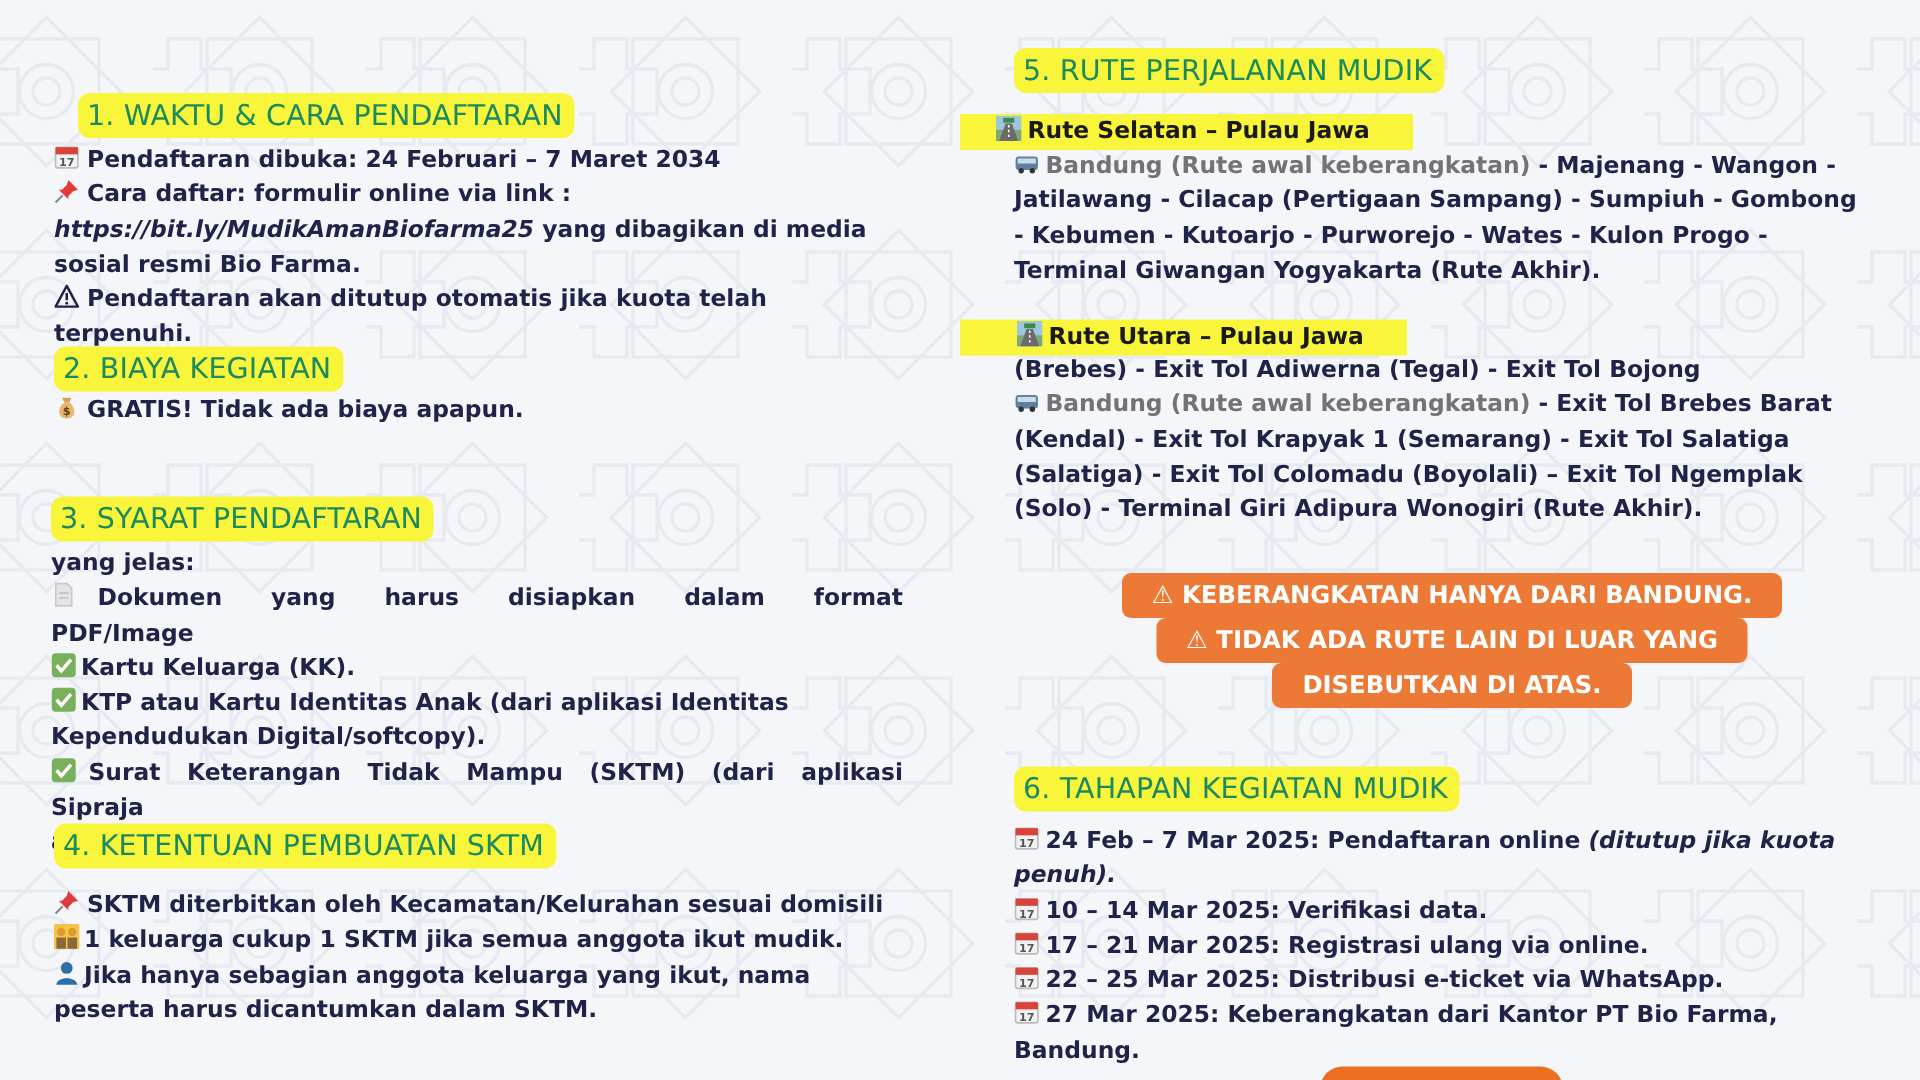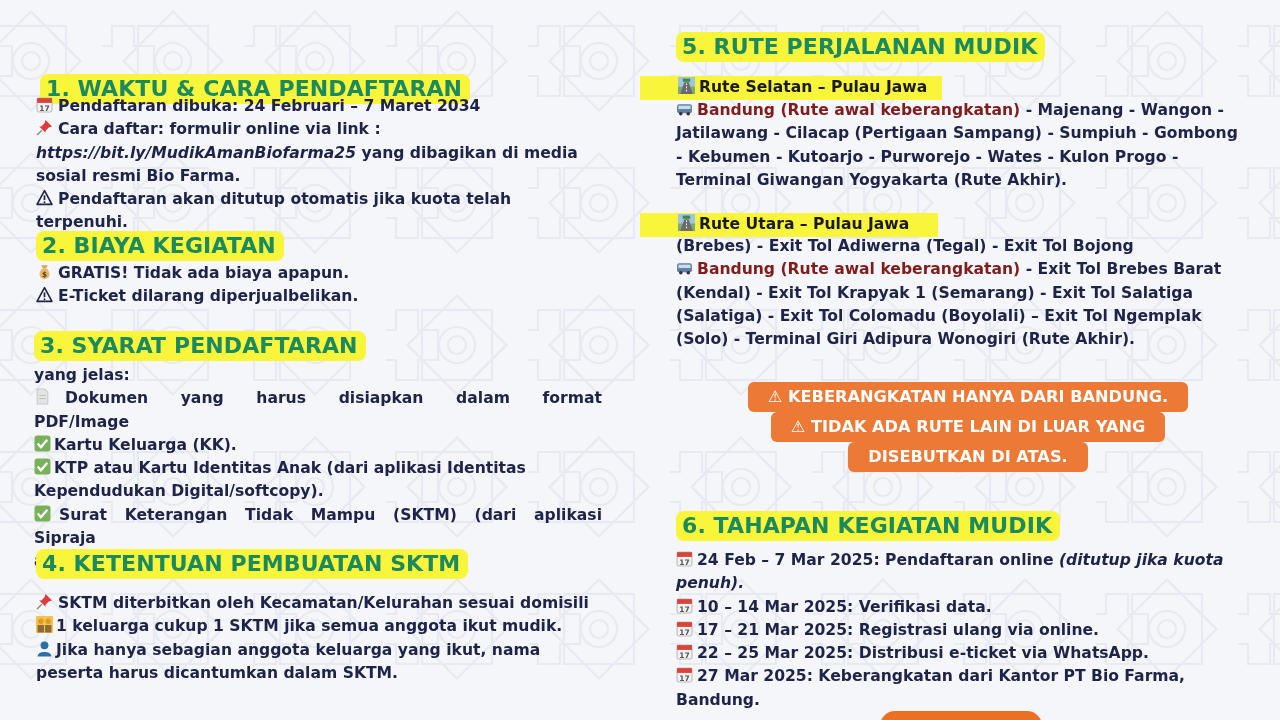--- a/index.html
+++ b/index.html
@@ -17,22 +17,22 @@
     position: absolute; top: 0; z-index: 1;
   }
   .col-left { left: 36px; width: 570px; }
   .col-right { left: 676px; width: 570px; }
 
   .section-heading {
     position: absolute;
     display: inline-block;
     background: #f8f53a;
     color: #1b8a5f;
-    font-weight: bold;
-    font-size: 22px;
+    font-weight: normal;
+    font-size: 19px;
     letter-spacing: 0.1px;
     padding: 4px 8px 4px 6px;
     border-radius: 8px;
     white-space: nowrap;
     line-height: 22px;
   }
   .body-text {
     position: absolute;
     font-size: 15.6px;
     line-height: 23.3px;
@@ -48,21 +48,21 @@
   .route-title {
     position: absolute;
     background: #f8f53a;
     color: #1a1a1a;
     font-size: 15.6px;
     font-weight: 600;
     line-height: 22px;
     height: 24px;
     white-space: nowrap;
   }
-  .orange { color: #7f1d1d; }
+  .orange { color: #737373; }
   .warning-box {
     position: absolute;
     left: 732px; top: 382px; width: 472px;
     text-align: center;
   }
   .warning-box .wline {
     display: inline-block;
     background: #ec7a36;
     color: #ffffff;
     font-weight: bold;
@@ -93,21 +93,21 @@
         <path d="M-10 56 h20 v-20 h22 v20 h20 v30 h-20 v20 h-22 v-20 h-20 z" transform="translate(0 0)"></path>
       </g>
     </pattern>
   </defs>
   <rect width="1280" height="720" fill="#f4f6fa"></rect>
   <rect width="1280" height="720" fill="url(#geo)" opacity="0.75"></rect>
 </svg>
 
 <div class="col col-left">
 
-  <div class="section-heading" style="left:4px; top:62px;margin-top:12px;">1. WAKTU &amp; CARA PENDAFTARAN</div>
+  <div class="section-heading" style="left:16px; top:62px;">1. WAKTU &amp; CARA PENDAFTARAN</div>
   <div class="body-text" style="left:0; top:95px; width:572px;">
     <span class="line">
       <svg class="icon" viewBox="0 0 16 16">
           <rect x="1" y="2" width="14" height="13" rx="1.5" fill="#f2f2f2" stroke="#bbb"></rect>
           <rect x="1" y="2" width="14" height="4.5" fill="#d9443a"></rect>
           <text x="8" y="14" font-size="7" text-anchor="middle" fill="#555" font-family="DejaVu Sans, sans-serif">17</text>
         </svg><span>Pendaftaran dibuka: 24 Februari – 7 Maret 2034</span>
     </span>
     <span class="line">
       <svg class="icon" viewBox="0 0 16 16">
@@ -129,27 +129,20 @@
   </div>
 
   <div class="section-heading" style="left:0; top:231px;">2. BIAYA KEGIATAN</div>
   <div class="body-text" style="left:0; top:262px; width:572px;">
     <span class="line">
       <svg class="icon" viewBox="0 0 16 16">
           <path d="M5 2 H11 L9.5 5 H6.5 Z" fill="#d9a45a"></path>
           <path d="M6.5 5 C2 8 2 15 8 15 C14 15 14 8 9.5 5 Z" fill="#e8b86a"></path>
           <text x="8" y="13" font-size="7" text-anchor="middle" fill="#5a3d10" font-family="DejaVu Sans, sans-serif">$</text>
         </svg><span>GRATIS! Tidak ada biaya apapun.</span>
-    </span>
-    <span class="line">
-      <svg class="icon" viewBox="0 0 16 16">
-          <path d="M8 1.5 L15 14.5 H1 Z" fill="none" stroke="#1e2347" stroke-width="1.5" stroke-linejoin="round"></path>
-          <line x1="8" y1="6" x2="8" y2="10.5" stroke="#1e2347" stroke-width="1.6"></line>
-          <circle cx="8" cy="12.4" r="0.9" fill="#1e2347"></circle>
-        </svg><span>E-Ticket dilarang diperjualbelikan.</span>
     </span>
   </div>
 
   <div class="section-heading" style="left:-2px; top:331px;">3. SYARAT PENDAFTARAN</div>
   <div class="body-text" style="left:-2px; top:364px; width:568px;">
     <span class="line">yang jelas:</span>
     <span class="line justify">
       <svg class="icon" style="margin-right:14px" viewBox="0 0 16 16">
           <path d="M3 1 H10 L13 4 V15 H3 Z" fill="#e4e4e4" stroke="#c8c8c8"></path>
           <line x1="5" y1="7" x2="11" y2="7" stroke="#c0c0c0"></line>
@@ -202,21 +195,21 @@
         </svg><span>Jika hanya sebagian anggota keluarga yang ikut, nama</span>
     </span>
     <span class="line">peserta harus dicantumkan dalam SKTM.</span>
   </div>
 </div>
 
 <div class="col col-right">
 
   <div class="section-heading" style="left:0; top:32px;">5. RUTE PERJALANAN MUDIK</div>
 
-  <div class="route-title" style="left:-36px; top:76px; width:302px; padding-left:38px;">
+  <div class="route-title" style="left:-36px; top:76px; width:302px; padding-left:24px;">
     <svg class="icon" style="margin-right:4px" viewBox="0 0 16 16">
         <rect x="0" y="0" width="16" height="16" fill="#9fc6de"></rect>
         <rect x="0" y="9" width="16" height="7" fill="#7fa87a"></rect>
         <path d="M6 5 L10 5 L14 16 L2 16 Z" fill="#6b6b6b"></path>
         <line x1="8" y1="6" x2="8" y2="15" stroke="#fff" stroke-dasharray="1.5 1.5"></line>
         <rect x="4.5" y="1.5" width="7" height="3" fill="#3a8a4a"></rect>
       </svg><span>Rute Selatan – Pulau Jawa</span>
   </div>
   <div class="body-text" style="left:0; top:99px; width:572px;">
     <span class="line">

